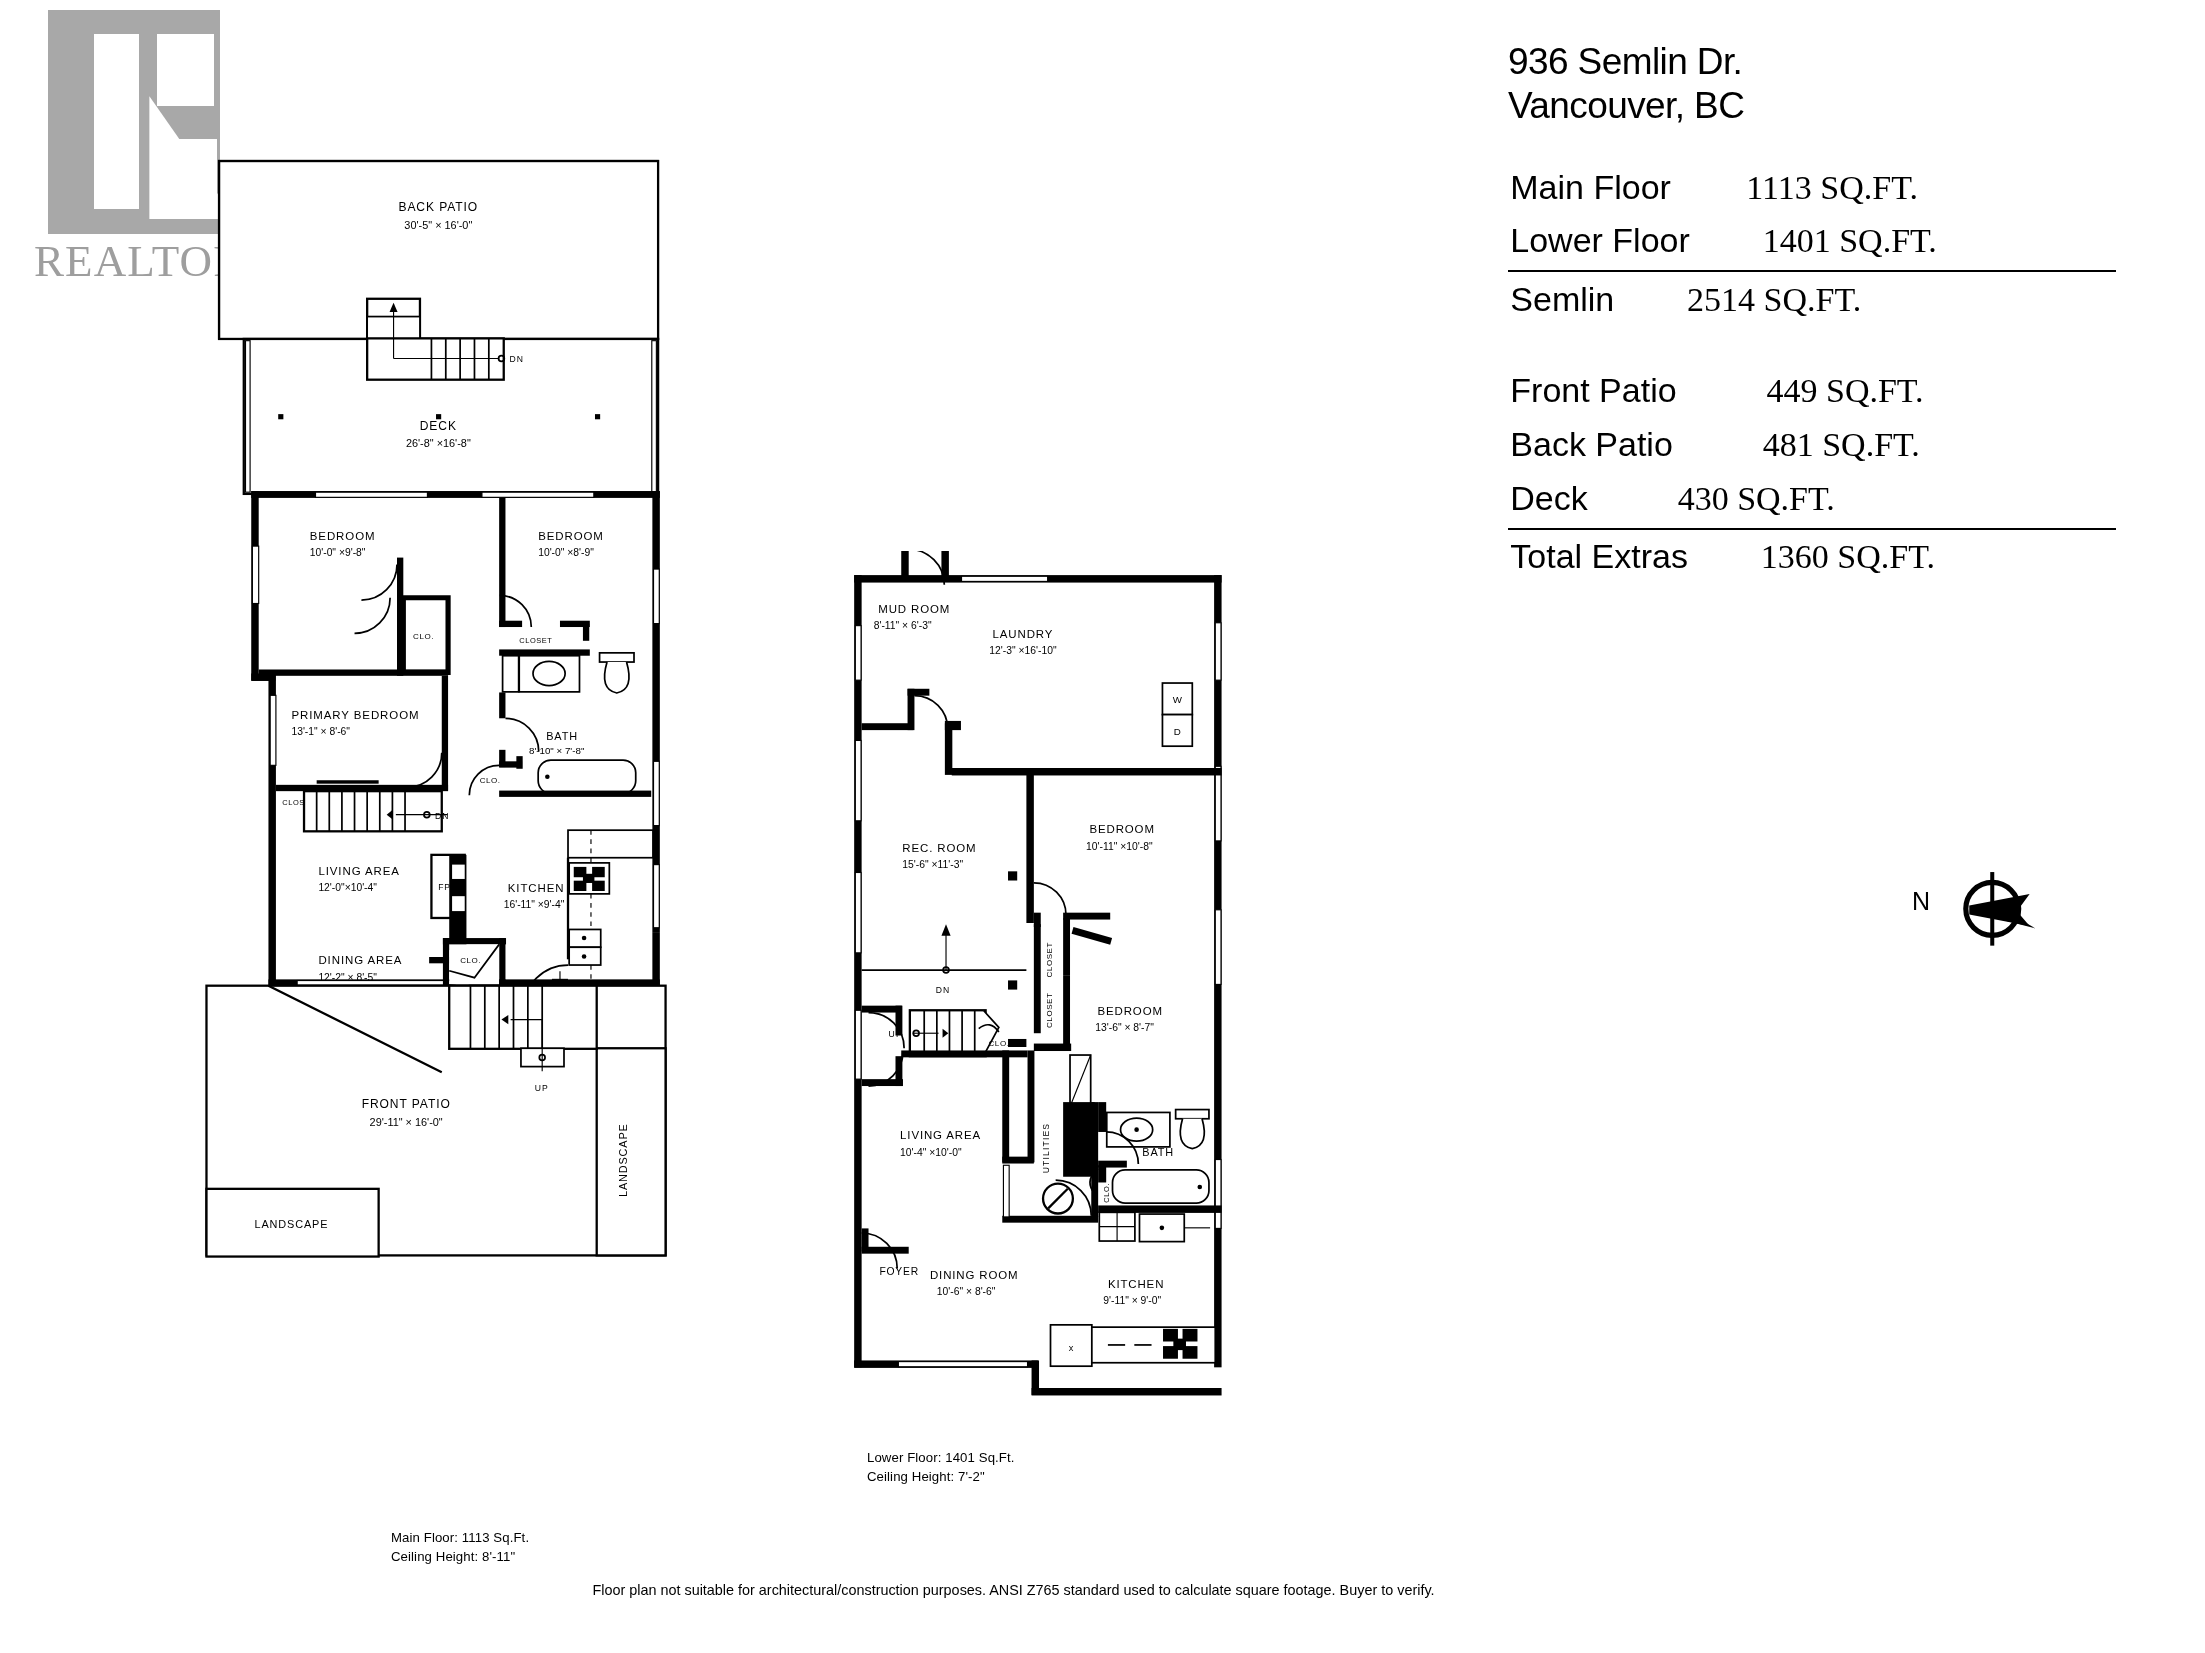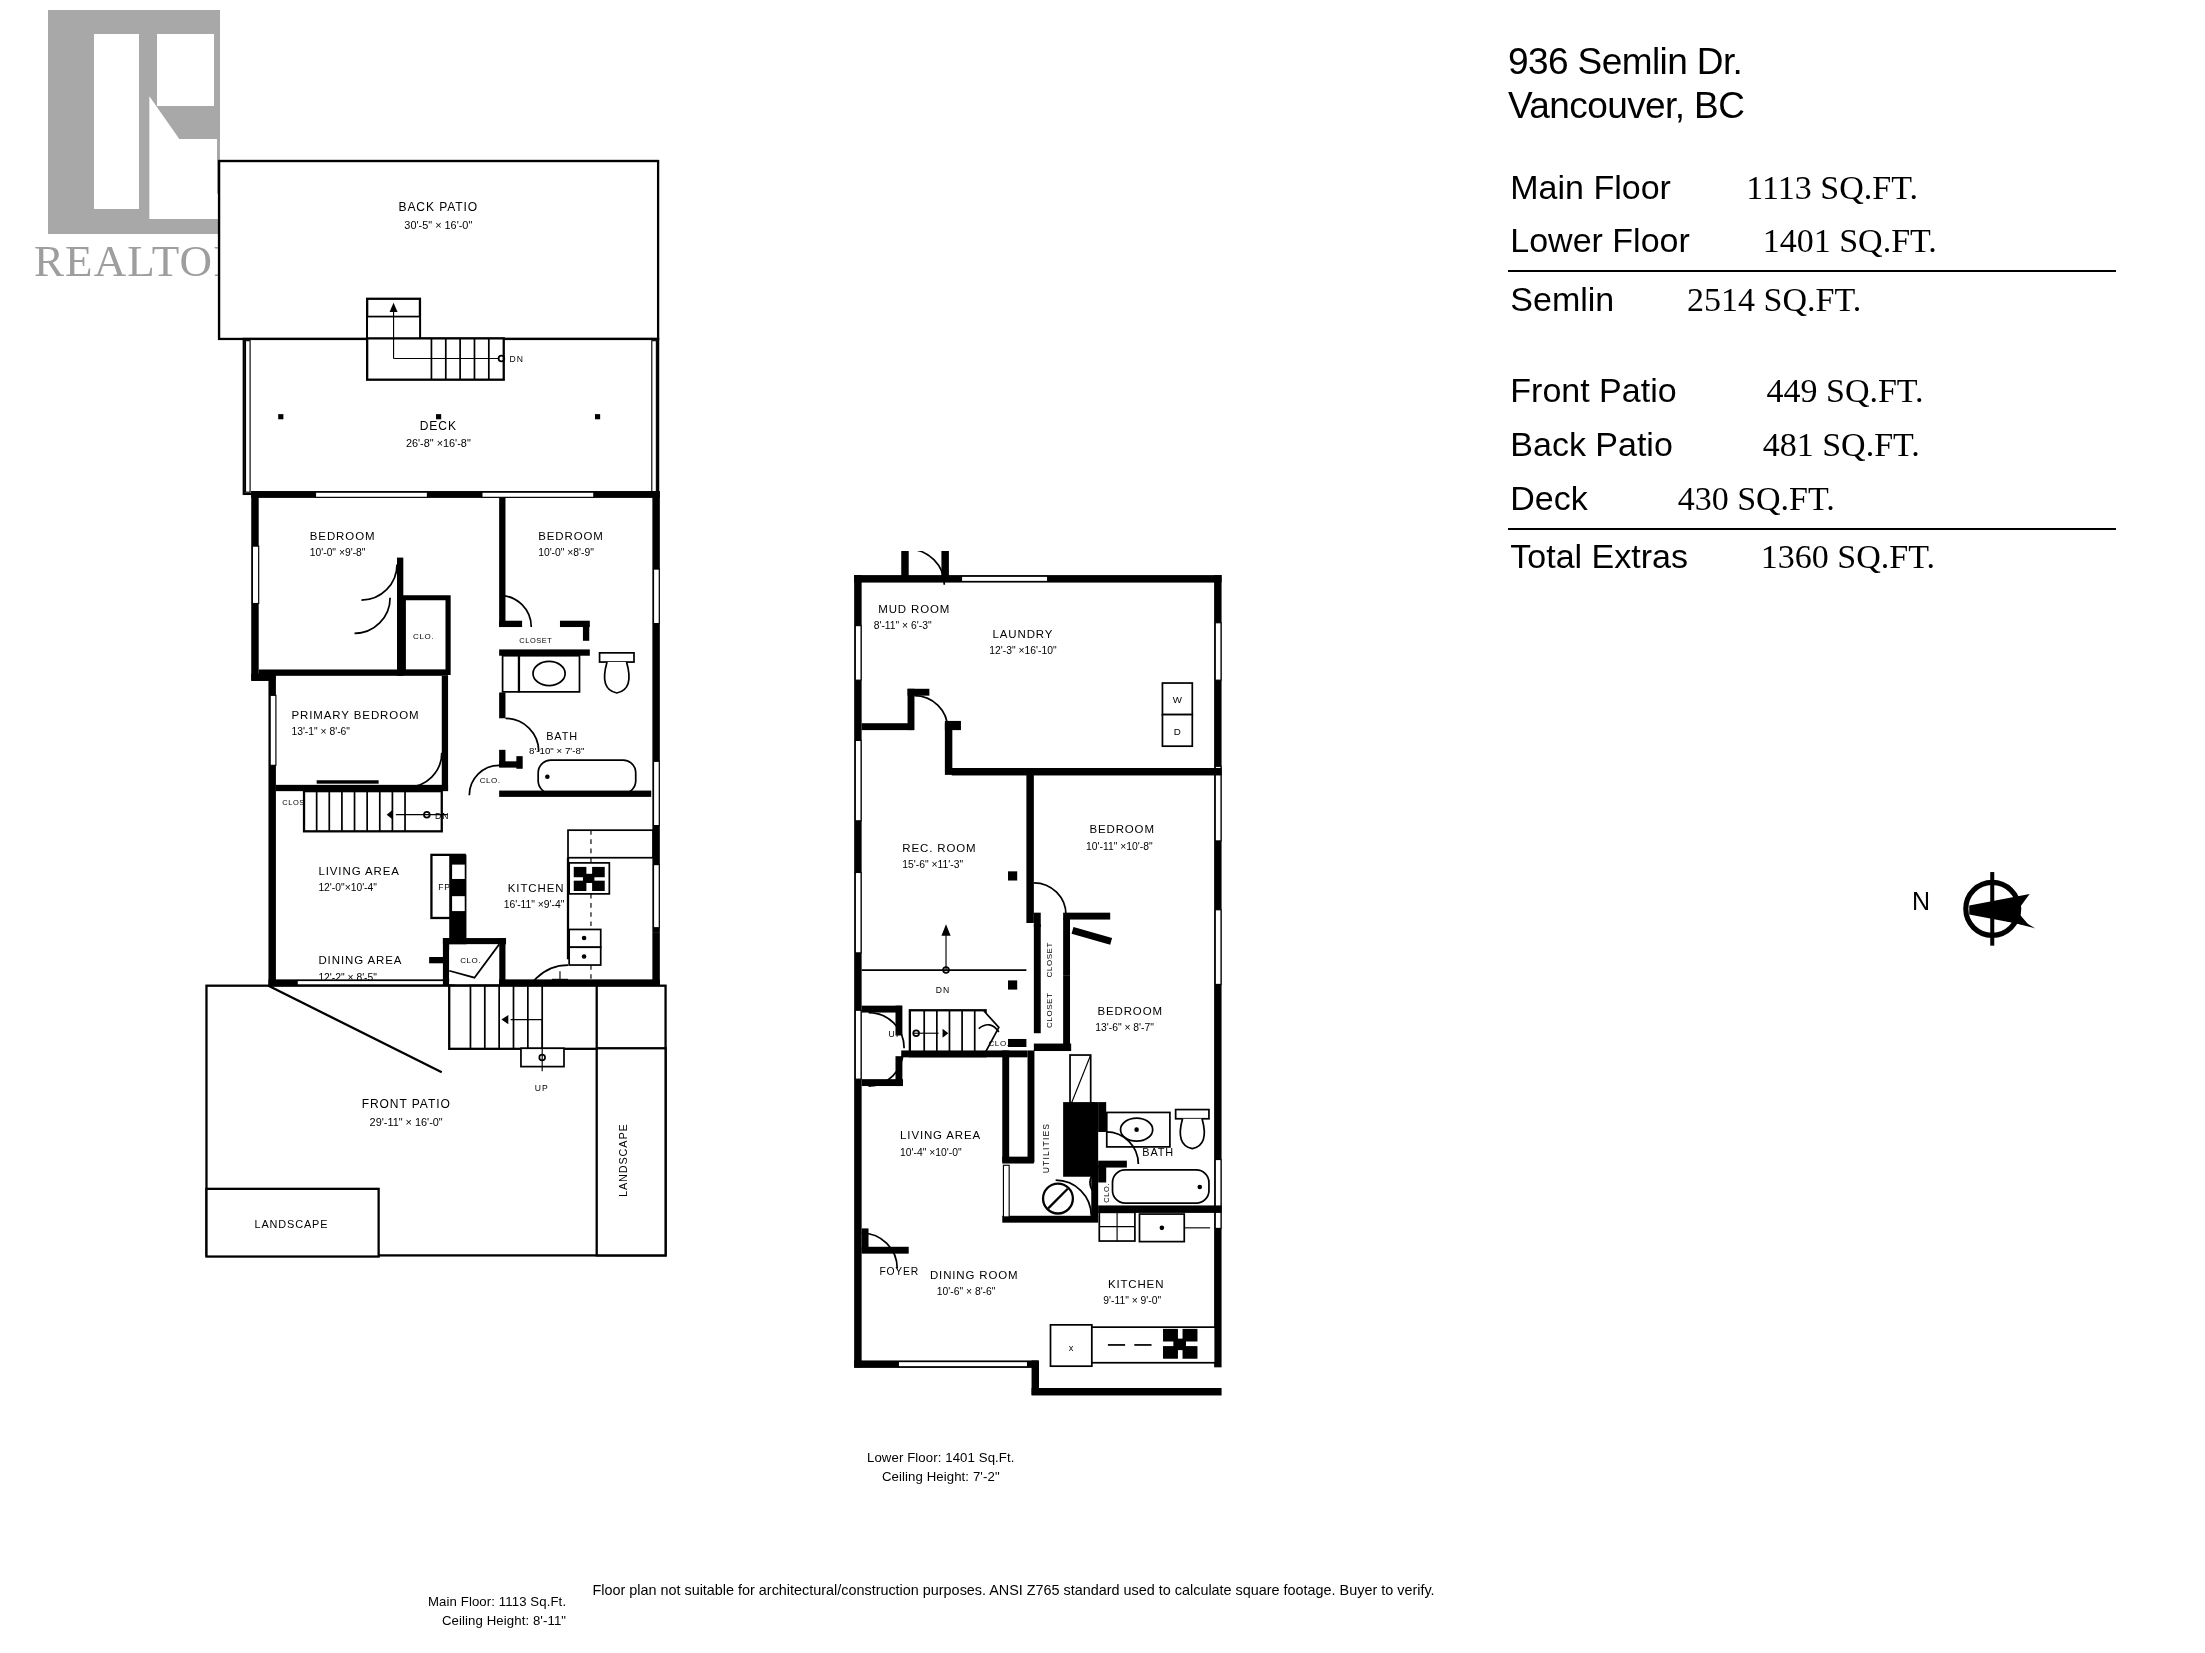--- a/index.html
+++ b/index.html
@@ -33,22 +33,22 @@
   
   #compass{position:absolute;left:1912px;top:864px;width:138px;height:92px;}
   #compass .nlab{position:absolute;left:0;top:23px;font-size:25px;}
 
   
   .plan{position:absolute;}
   .plan text{font-family:"Liberation Sans",sans-serif;fill:#000;}
 
   
   .note{position:absolute;font-size:13.2px;line-height:1.45;white-space:pre-line;letter-spacing:0.1px;}
-  #main-note{left:391px;top:1592px;text-align:right;margin-left:37px;}
-  #lower-note{left:867px;top:1448px;text-align:center;}
+  #main-note{left:391px;top:1528px;text-align:left;}
+  #lower-note{left:867px;top:1448px;}
   #disclaimer{position:absolute;left:0;top:1582px;width:2027px;text-align:center;font-size:14.4px;}
 </style>
 </head>
 <body>
 
 <div id="realtor-logo">
   <div class="rbox">
     <div class="rstem"></div>
     <div class="rbowl"></div>
     <div class="rbowl2"></div>

